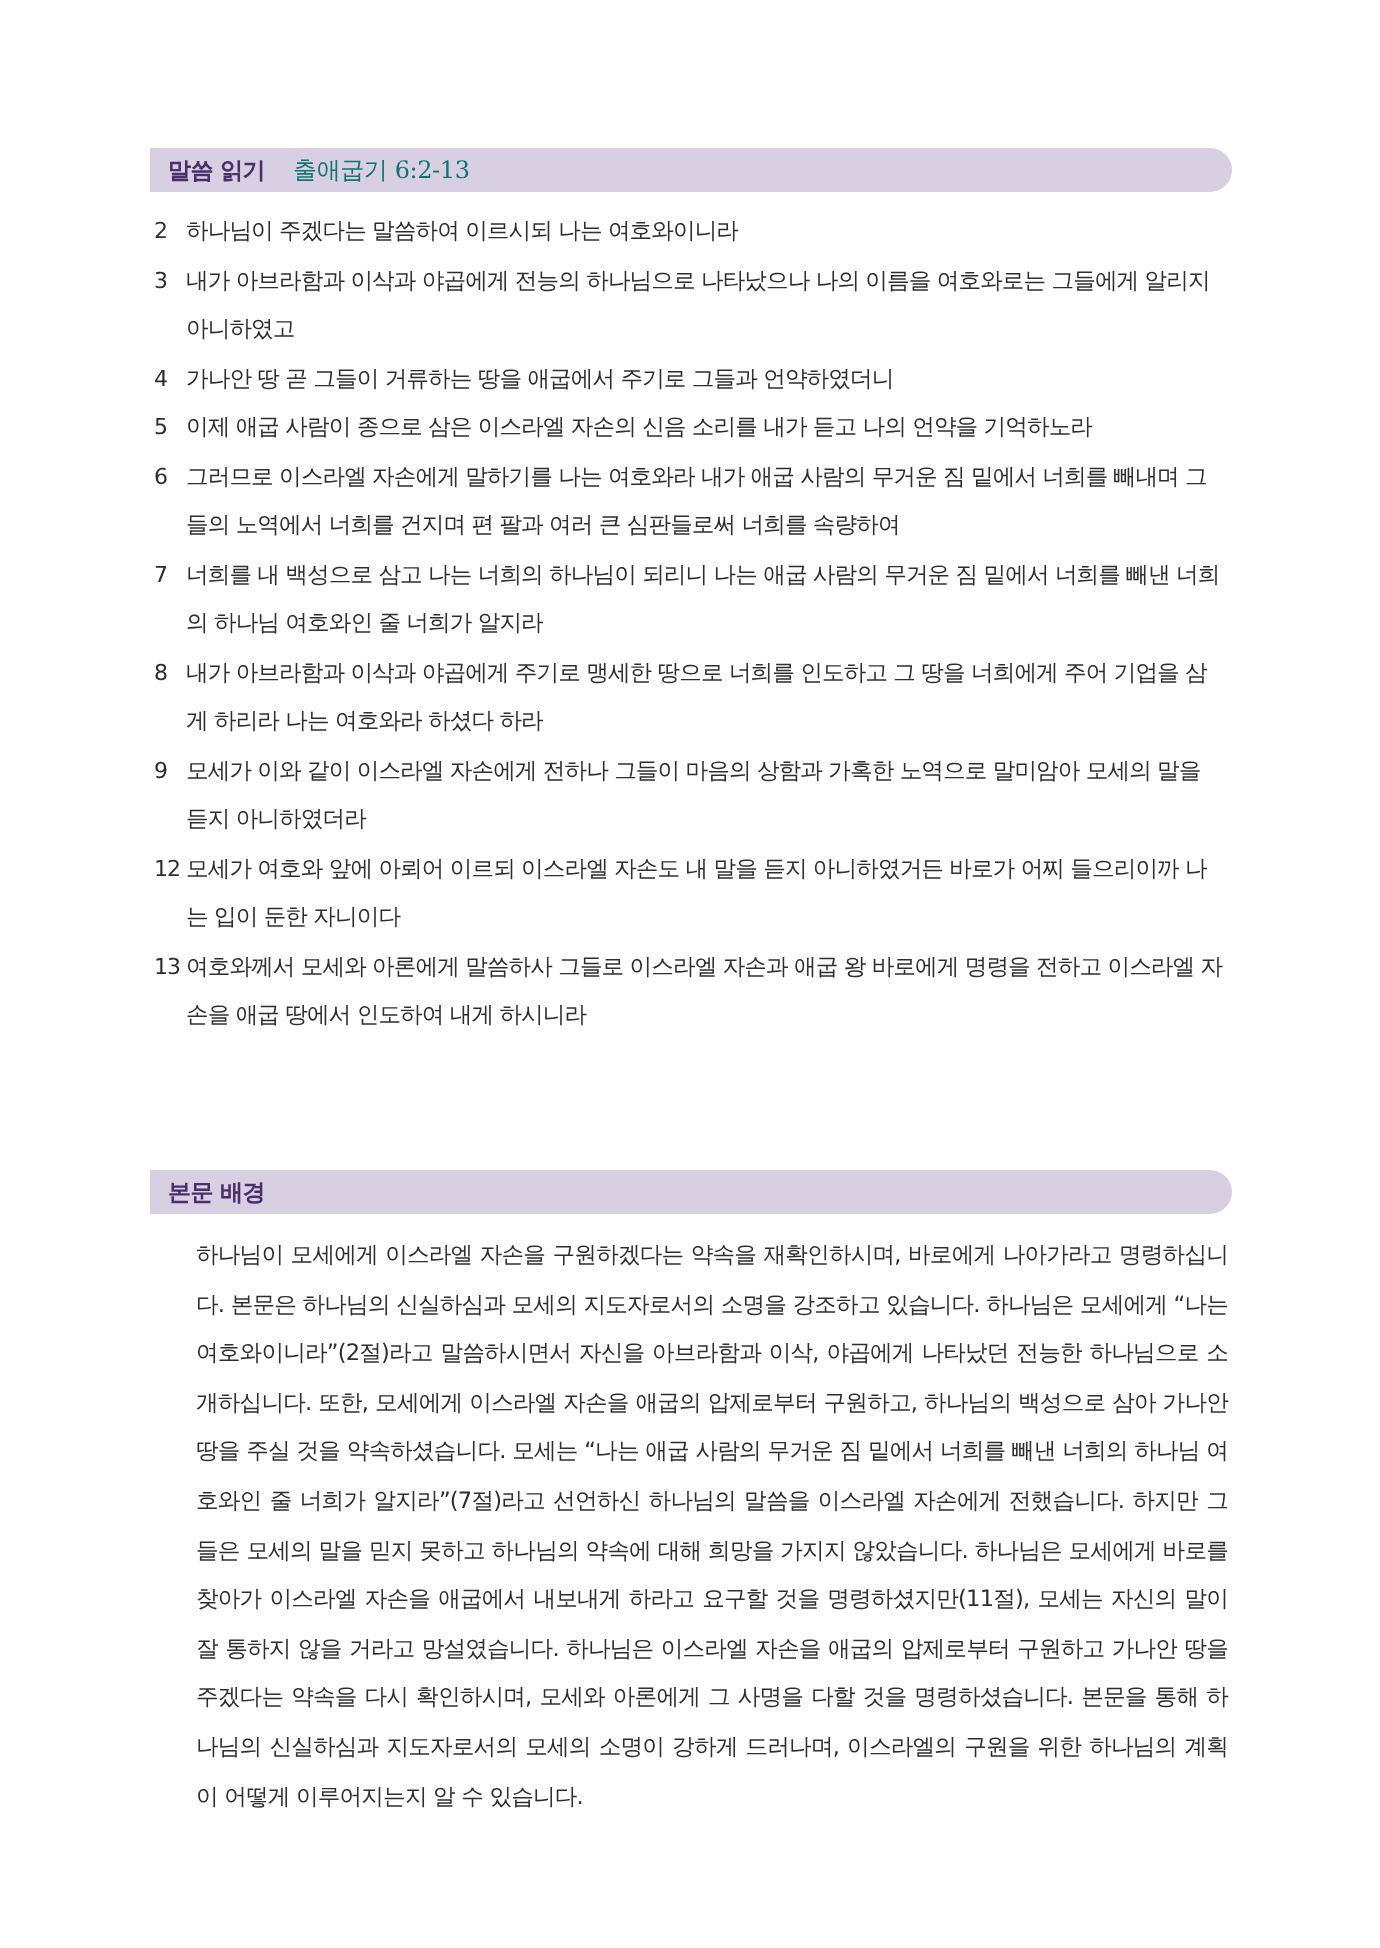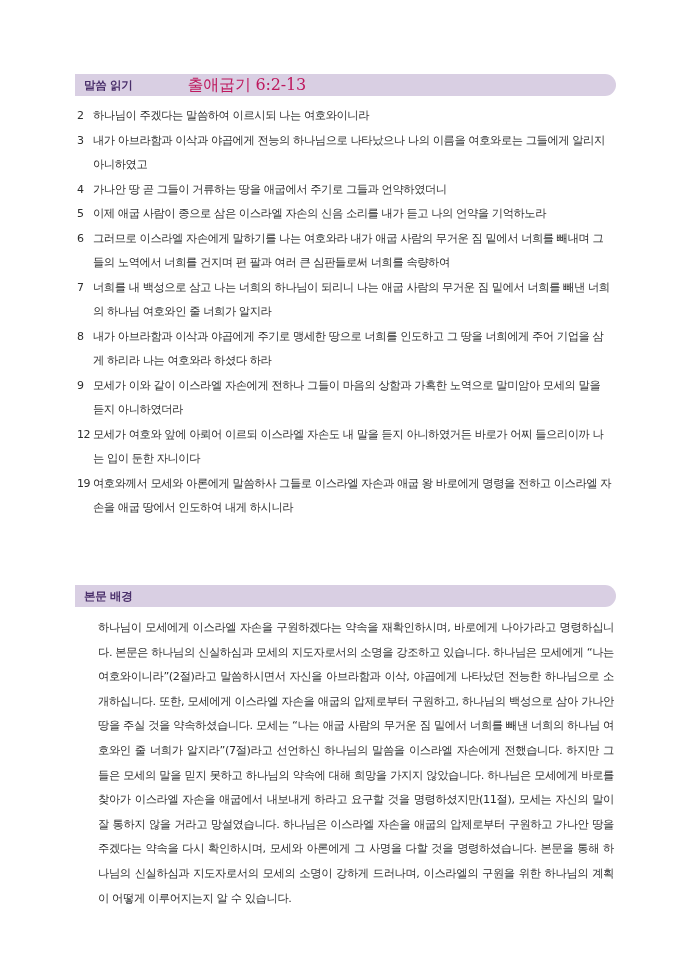--- a/index.html
+++ b/index.html
@@ -22,32 +22,31 @@
       width: 541px;
     }
     .section-bar {
       height: 22px;
       background: #d9cfe3;
       border-radius: 0 12px 12px 0;
       display: flex;
       align-items: center;
       padding-left: 9px;
       box-sizing: border-box;
-      gap: 41px;
     }
     .section-title {
       font-size: 11.5px;
       font-weight: bold;
       color: #4a2f6b;
       letter-spacing: -0.3px;
     }
     .section-ref {
       font-family: "DejaVu Serif", "Liberation Serif", serif;
-      font-size: 16px;
-      color: #be185d;
+      font-size: 12px;
+      color: #0f766e;
       margin-left: 14px;
       letter-spacing: -0.2px;
     }
     .verses {
       margin-top: 8px;
       padding-left: 2px;
     }
     .verse {
       display: flex;
       font-size: 11.3px;
@@ -123,21 +122,21 @@
     </div>
     <div class="verse">
       <span class="verse-num">9</span>
       <span class="verse-text">모세가 이와 같이 이스라엘 자손에게 전하나 그들이 마음의 상함과 가혹한 노역으로 말미암아 모세의 말을 듣지 아니하였더라</span>
     </div>
     <div class="verse">
       <span class="verse-num">12</span>
       <span class="verse-text">모세가 여호와 앞에 아뢰어 이르되 이스라엘 자손도 내 말을 듣지 아니하였거든 바로가 어찌 들으리이까 나는 입이 둔한 자니이다</span>
     </div>
     <div class="verse">
-      <span class="verse-num">19</span>
+      <span class="verse-num">13</span>
       <span class="verse-text">여호와께서 모세와 아론에게 말씀하사 그들로 이스라엘 자손과 애굽 왕 바로에게 명령을 전하고 이스라엘 자손을 애굽 땅에서 인도하여 내게 하시니라</span>
     </div>
   </div>
 
   <div class="bg-section">
     <div class="section-bar">
       <span class="section-title">본문 배경</span>
     </div>
     <p class="bg-text">하나님이 모세에게 이스라엘 자손을 구원하겠다는 약속을 재확인하시며, 바로에게 나아가라고 명령하십니다. 본문은 하나님의 신실하심과 모세의 지도자로서의 소명을 강조하고 있습니다. 하나님은 모세에게 “나는 여호와이니라”(2절)라고 말씀하시면서 자신을 아브라함과 이삭, 야곱에게 나타났던 전능한 하나님으로 소개하십니다. 또한, 모세에게 이스라엘 자손을 애굽의 압제로부터 구원하고, 하나님의 백성으로 삼아 가나안 땅을 주실 것을 약속하셨습니다. 모세는 “나는 애굽 사람의 무거운 짐 밑에서 너희를 빼낸 너희의 하나님 여호와인 줄 너희가 알지라”(7절)라고 선언하신 하나님의 말씀을 이스라엘 자손에게 전했습니다. 하지만 그들은 모세의 말을 믿지 못하고 하나님의 약속에 대해 희망을 가지지 않았습니다. 하나님은 모세에게 바로를 찾아가 이스라엘 자손을 애굽에서 내보내게 하라고 요구할 것을 명령하셨지만(11절), 모세는 자신의 말이 잘 통하지 않을 거라고 망설였습니다. 하나님은 이스라엘 자손을 애굽의 압제로부터 구원하고 가나안 땅을 주겠다는 약속을 다시 확인하시며, 모세와 아론에게 그 사명을 다할 것을 명령하셨습니다. 본문을 통해 하나님의 신실하심과 지도자로서의 모세의 소명이 강하게 드러나며, 이스라엘의 구원을 위한 하나님의 계획이 어떻게 이루어지는지 알 수 있습니다.</p>
   </div>

